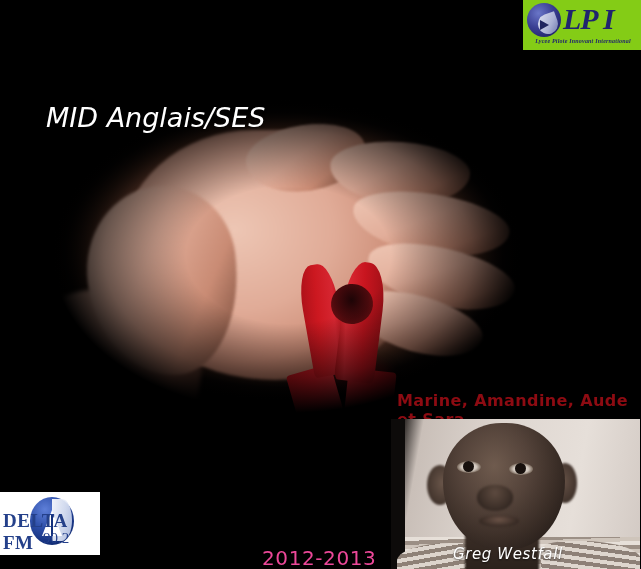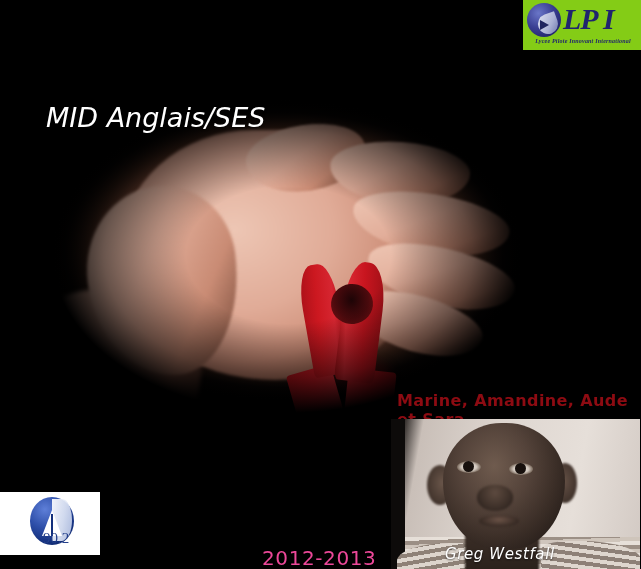--- a/index.html
+++ b/index.html
@@ -83,21 +83,21 @@
     background:radial-gradient(ellipse at 50% 40%,#6b5347 0%,#3d2f28 60%,#241c17 100%);filter:blur(.8px);}
   .ch-neck{position:absolute;left:74px;top:116px;width:74px;height:36px;
     background:linear-gradient(180deg,#3a2d26 0%,#2a211b 100%);filter:blur(1px);}
   .ch-shirt{position:absolute;left:14px;top:118px;width:235px;height:32px;
     background:repeating-linear-gradient(178deg,#e8e1da 0px,#e8e1da 4px,#9a8d83 4px,#9a8d83 8px,#cfc5bb 8px,#cfc5bb 12px);
     filter:blur(.4px);opacity:.96;}
   .ch-shoulderL{position:absolute;left:6px;top:124px;width:90px;height:30px;border-radius:60% 30% 0 0;
     background:repeating-linear-gradient(170deg,#ddd5cd 0px,#ddd5cd 4px,#8e8177 4px,#8e8177 8px);filter:blur(.5px);}
   .ch-shoulderR{position:absolute;left:150px;top:122px;width:100px;height:32px;border-radius:28% 60% 0 0;
     background:repeating-linear-gradient(188deg,#ded6ce 0px,#ded6ce 4px,#8d8077 4px,#8d8077 8px);filter:blur(.5px);}
-  .ch-credit{position:absolute;left:54px;top:126px;color:#fff;font-size:15px;font-style:italic;
+  .ch-credit{position:absolute;left:62px;top:126px;color:#fff;font-size:15px;font-style:italic;
     font-family:"DejaVu Sans",sans-serif;letter-spacing:.6px;text-shadow:0 1px 2px rgba(0,0,0,.6);}
 
   
   .logo-lp2i{position:absolute;left:523px;top:0;width:118px;height:50px;background:#84cc16;overflow:hidden;}
   .lp-globe{position:absolute;left:4px;top:3px;width:34px;height:34px;border-radius:50%;
     background:radial-gradient(circle at 34% 30%, #6a76c8 0%, #3a3f93 45%, #23266b 80%, #171a4e 100%);}
   .lp-globe-inner{position:absolute;left:11px;top:11px;width:20px;height:20px;border-radius:50% 0 50% 50%;
     background:linear-gradient(135deg,#dfe2f2 0%,#aab0d4 60%,#6c74ad 100%);transform:rotate(-20deg);}
   .lp-globe-arrow{position:absolute;left:13px;top:17px;width:0;height:0;
     border-left:9px solid #20245f;border-top:5px solid transparent;border-bottom:5px solid transparent;}
@@ -181,16 +181,17 @@
       <span>LP I</span>
     </div>
     <div class="lp-sub">Lycee Pilote Innovant International</div>
   </div>
 
   <div class="logo-delta">
     <div class="dl-sphere"></div>
     <div class="dl-sphere-hl"></div>
     <div class="dl-tri"></div>
     <div class="dl-tri-line"></div>
+    <div class="dl-text">DELTA FM</div>
     <div class="dl-freq">90.2</div>
   </div>
 
 </div>
 
 </body></html>

